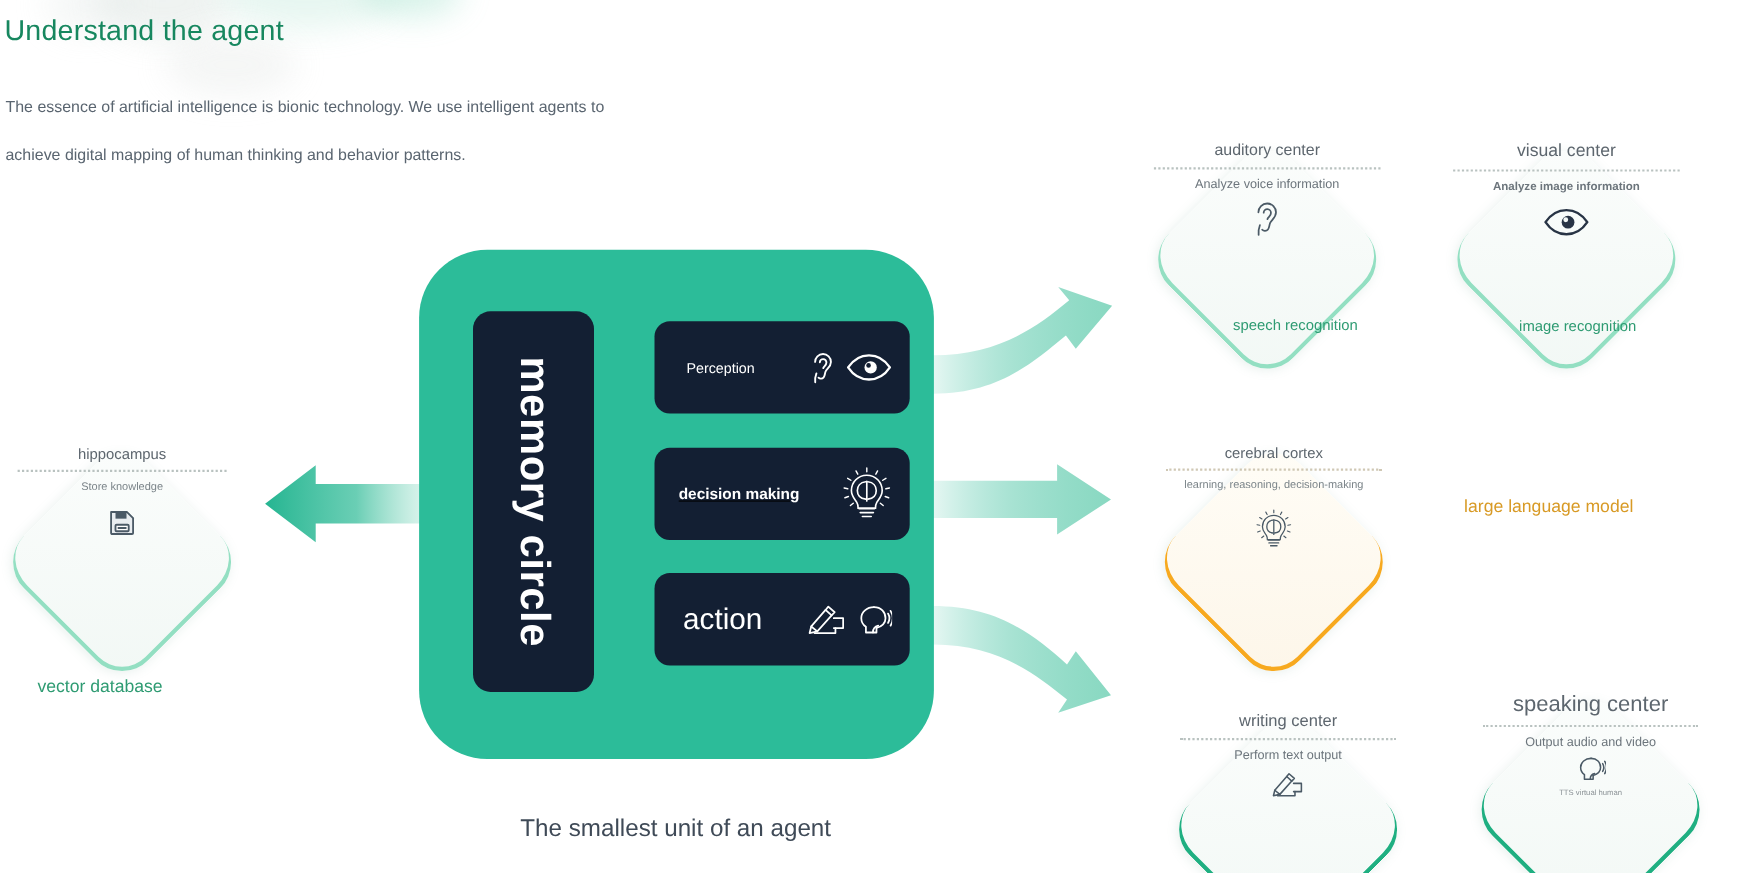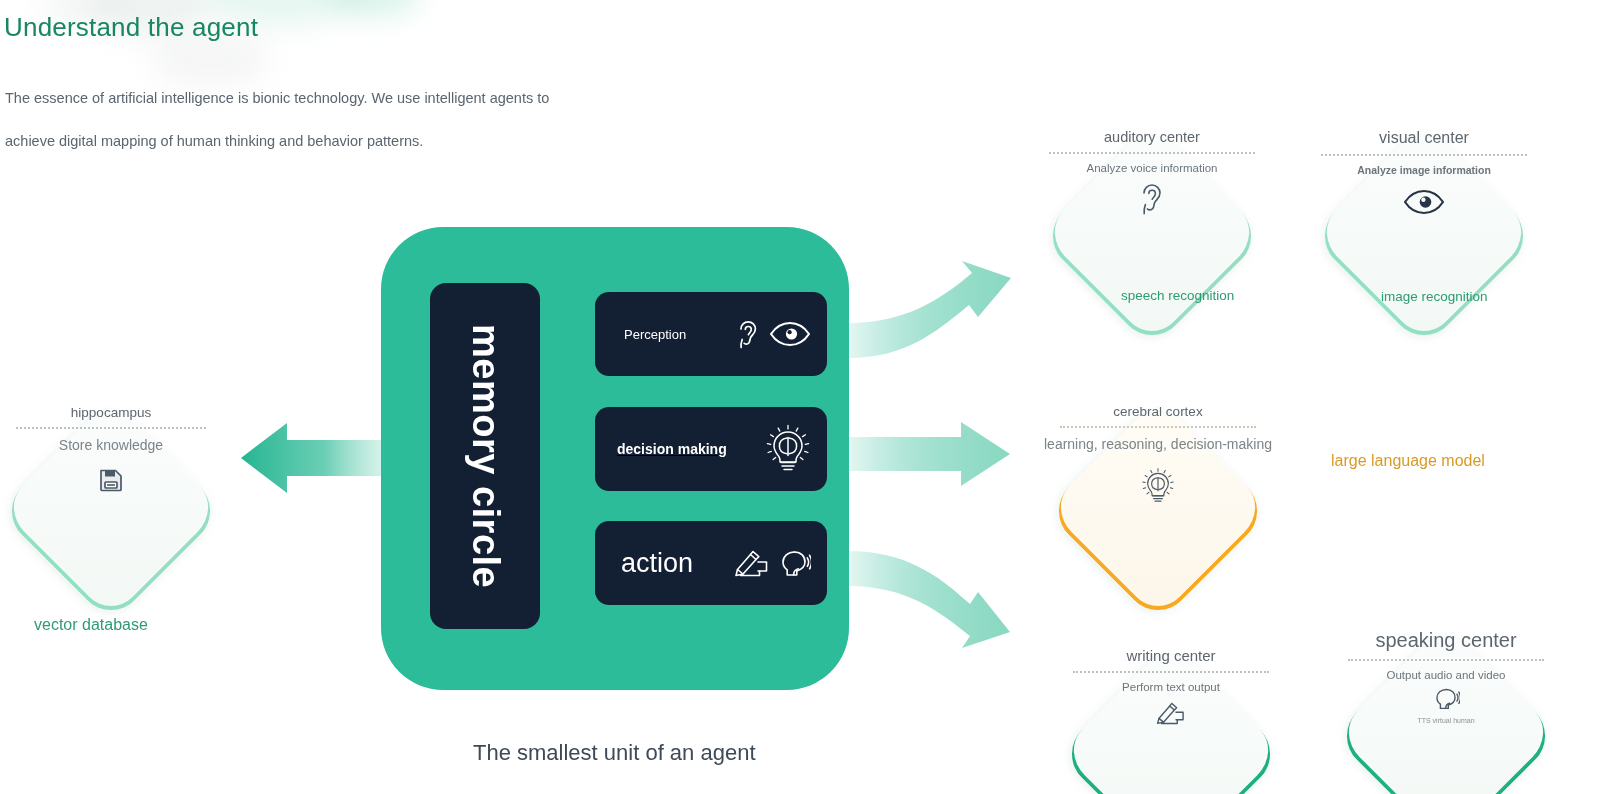--- a/index.html
+++ b/index.html
@@ -103,21 +103,21 @@
     display: flex; flex-direction: column; align-items: center;
     text-align: center;
   }
   .d-title { font-size: 14.5px; color: #5d666e; white-space: nowrap; }
   .d-rule {
     width: 206px; height: 0;
     border-top: 2px dotted #b9c2c0;
     margin: 7px 0 8px 0;
   }
   .d-sub { font-size: 11.5px; color: #6c757c; white-space: nowrap; }
-  .d-sub.tiny { font-size: 14px; color:#7b8489; }
+  .d-sub.tiny { font-size: 10px; color:#7b8489; }
   .d-icon { margin-top: 8px; }
   .d-foot { font-size: 7px; color:#8b9296; margin-top: 2px; }
 
   .tag {
     position: absolute; white-space: nowrap;
     font-size: 13.5px; color: #2E9B72; font-weight: 500;
   }
   .tag.amber { color: #D89A25; font-size: 16px; }
   .tag.big { font-size: 16px; }
 </style>

